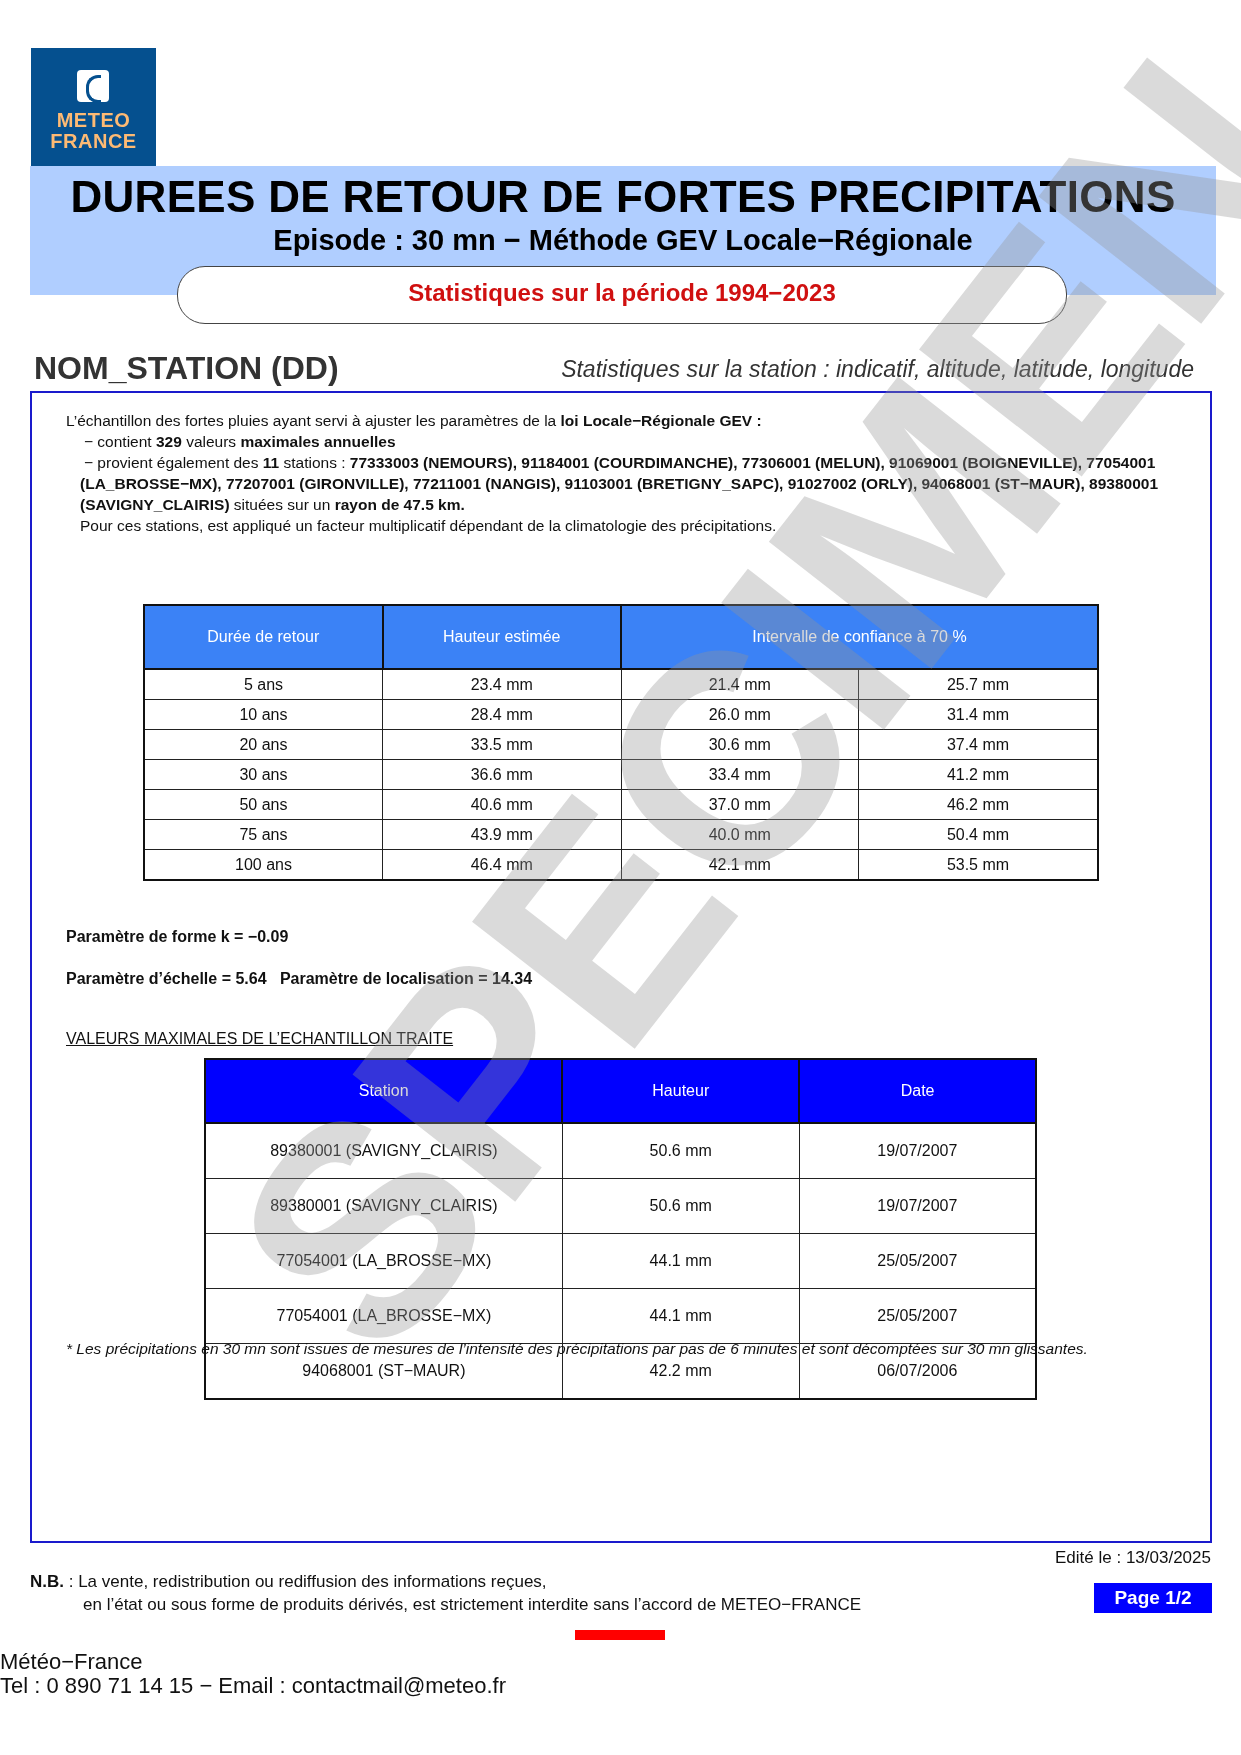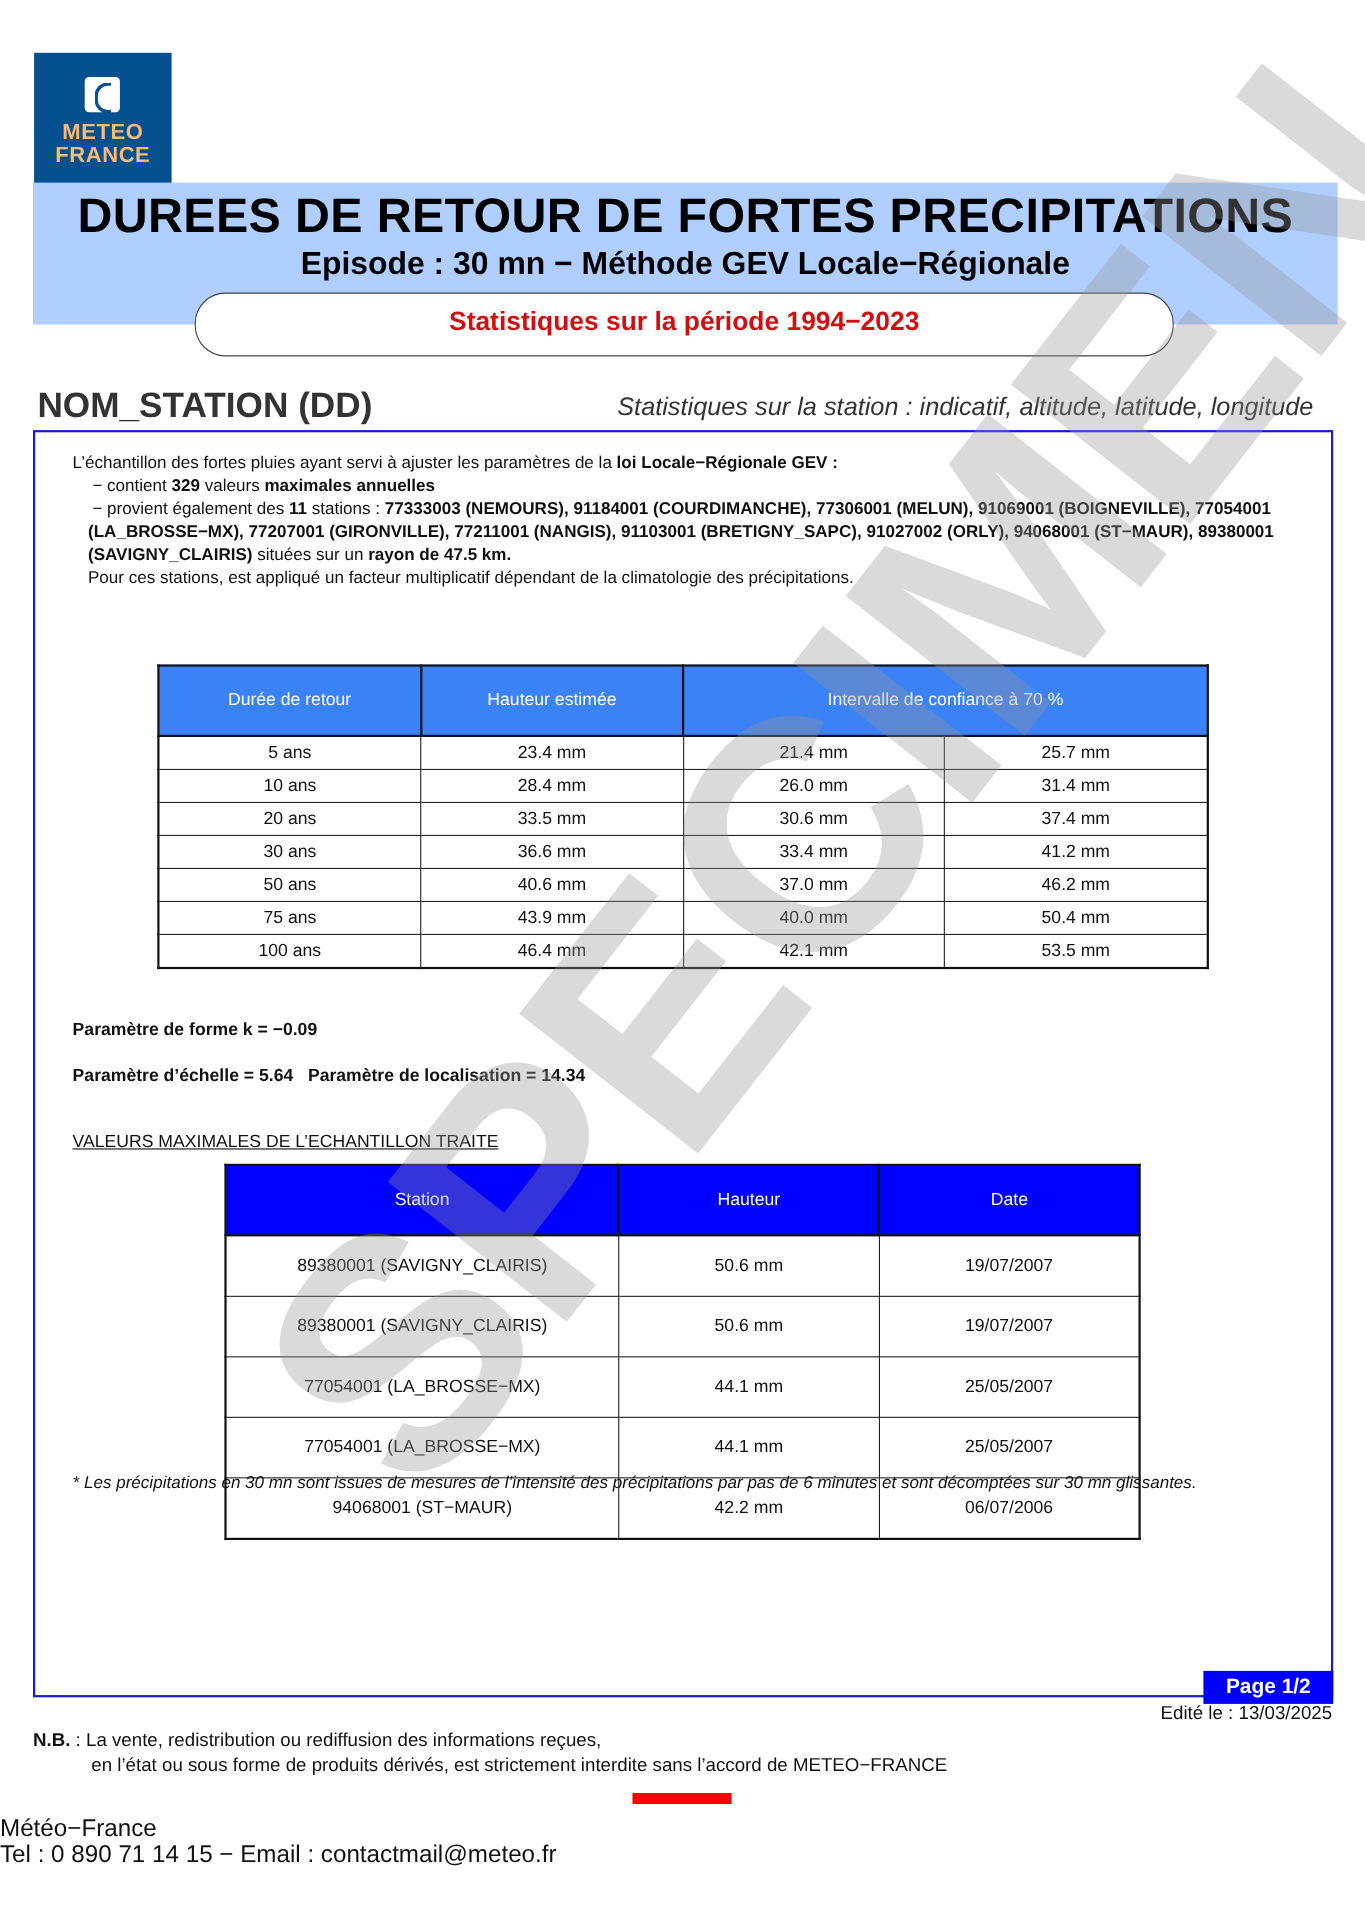--- a/index.html
+++ b/index.html
@@ -34,21 +34,21 @@
 
   .param { left:66px; font-weight:bold; font-size:16px; color:#111; }
   .section { left:66px; top:1030px; font-size:16px; text-decoration:underline; color:#111; }
 
   .t2 { left:204px; top:1058px; width:833px; border:2px solid #111; }
   .t2 th { background:#0000ff; color:#fff; font-weight:normal; font-size:16px; height:60px; border:2px solid #111; }
   .t2 td { text-align:center; font-size:16px; height:30px; border:1px solid #222; padding:12px; }
 
   .footnote { left:66px; top:1340px; font-style:italic; font-size:15.5px; color:#111; }
 
-  .pagebadge { left:1094px; top:1519px; width:118px; height:30px; background:#0000ff; color:#fff; font-weight:bold; font-size:19px; text-align:center; line-height:30px; }
+  .pagebadge { left:1094px; top:1583px; width:118px; height:30px; background:#0000ff; color:#fff; font-weight:bold; font-size:19px; text-align:center; line-height:30px; }
   .edited { right:30px; top:1548px; font-size:17px; color:#111; }
 
   .nb { left:30px; top:1570px; font-size:17px; line-height:23px; color:#111; }
   .nb .lbl { font-weight:bold; }
   .nb .l2 { padding-left:53px; }
 
   .redbar { left:575px; top:1630px; width:90px; height:10px; background:#ff0000; }
   .address { left:0; width:1241px; top:1650px; text-align:left; font-size:22px; line-height:24px; color:#111; }
 
   .watermark { left:90px; top:700px; font-size:300px; font-weight:bold; color:rgba(150,150,150,0.35); transform:rotate(-52deg); transform-origin:center; letter-spacing:-6px; pointer-events:none; width:1100px; text-align:center; }

